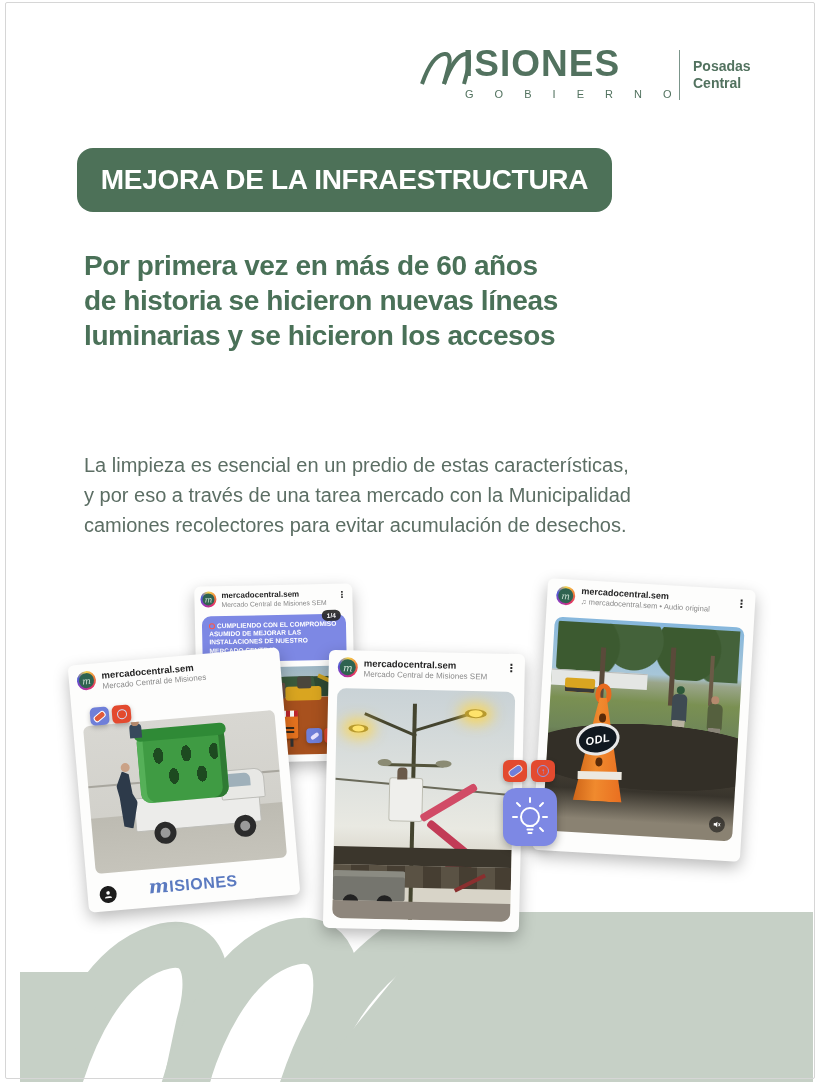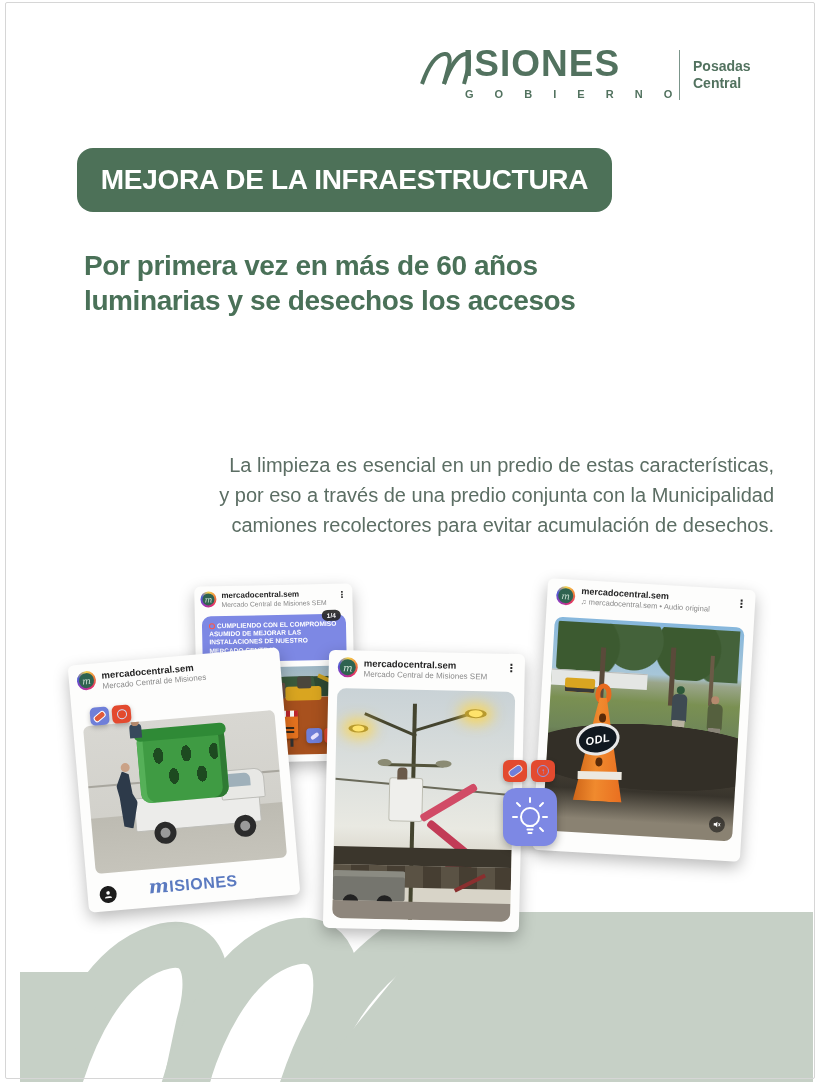--- a/index.html
+++ b/index.html
@@ -13,37 +13,37 @@
   
   .page-border { left:5px; top:2px; width:810px; height:1077px;
     border:1px solid #d6d6d6; border-radius:2px; pointer-events:none; }
 
   
   .logo-wrap { left:455px; top:42px; width:310px; height:66px; }
   .logo-brand { left:8px; top:2px; color:#52725f; font-size:37px; font-weight:bold;
     letter-spacing:1px; line-height:40px; white-space:nowrap; }
   .logo-m svg { display:block; }
   .logo-gobierno { left:10px; top:46px; color:#52725f; font-size:11px;
-    letter-spacing:9px; font-weight:bold; white-space:nowrap; }
+    letter-spacing:9px; font-weight:normal; white-space:nowrap; }
   .logo-divider { left:224px; top:8px; width:1px; height:50px; background:#7b958a; }
   .logo-unit { left:238px; top:16px; color:#52725f; font-size:14px; font-weight:bold;
     line-height:17px; }
 
   
   .badge { left:77px; top:148px; width:535px; height:64px; background:#4d7158;
     border-radius:16px; display:flex; align-items:center; justify-content:center; }
   .badge span { color:#ffffff; font-size:28px; font-weight:bold; letter-spacing:-0.3px;
     white-space:nowrap; }
 
   
   .headline { left:84px; top:248px; width:680px; }
   .headline div { color:#4a7158; font-size:28px; font-weight:bold; line-height:35px;
     letter-spacing:-0.4px; white-space:nowrap; }
   .bodytext { left:84px; top:450px; width:690px; }
-  .bodytext div { color:#5c6e64; font-size:20px; line-height:30px; white-space:nowrap;text-align:right; }
+  .bodytext div { color:#5c6e64; font-size:20px; line-height:30px; white-space:nowrap; }
 
   
   .card { background:#fdfdfc; border-radius:6px; box-shadow:0 6px 16px rgba(0,0,0,.28);
     overflow:hidden; }
   .ig-header { position:relative; width:100%; }
   .avatar { border-radius:50%;
     background:conic-gradient(#f5d34e,#ef7f3a,#e1306c,#9b36b5,#4f5bd5,#f5d34e);
     display:flex; align-items:center; justify-content:center; }
   .avatar .inner { width:78%; height:78%; border-radius:50%; background:#2f6350;
     color:#cfe3d6; display:flex; align-items:center; justify-content:center;
@@ -121,26 +121,27 @@
     <span>Central</span>
   </span>
 </div>
 
 <div class="abs badge">
   <span>MEJORA DE LA INFRAESTRUCTURA</span>
 </div>
 
 <div class="abs headline">
   <div>Por primera vez en más de 60 años</div>
-  <div>luminarias y se desechos los accesos</div>
+  <div>de historia se hicieron nuevas líneas</div>
+  <div>luminarias y se hicieron los accesos</div>
 </div>
 
 <div class="abs bodytext">
   <div>La limpieza es esencial en un predio de estas características,</div>
-  <div>y por eso a través de una predio conjunta con la Municipalidad</div>
+  <div>y por eso a través de una tarea mercado con la Municipalidad</div>
   <div>camiones recolectores para evitar acumulación de desechos.</div>
 </div>
 
 <div class="abs card cardA">
   <div class="ig-header" style="height:28px;">
     <div class="abs avatar" style="left:6px;top:5px;width:16px;height:16px;">
       <div class="inner" style="font-size:8px;">m</div>
     </div>
     <span class="abs ig-name" style="left:27px;top:5px;font-size:8px;">mercadocentral.sem</span>
     <span class="abs ig-sub" style="left:27px;top:15px;font-size:6.8px;">Mercado Central de Misiones SEM</span>

